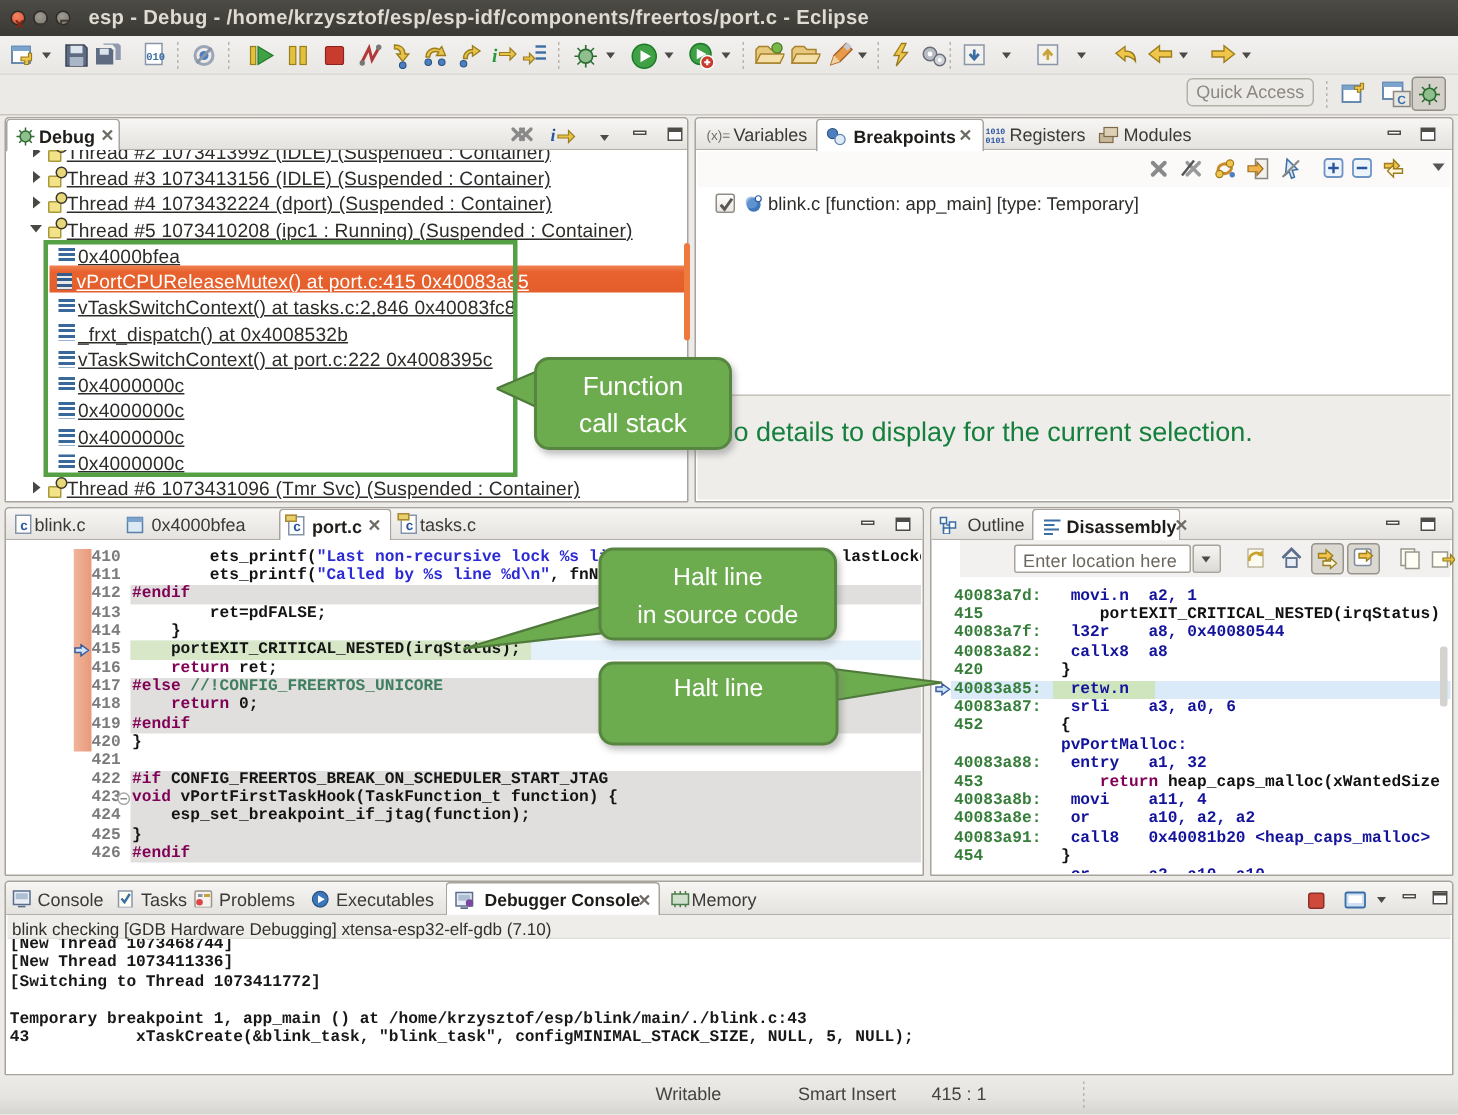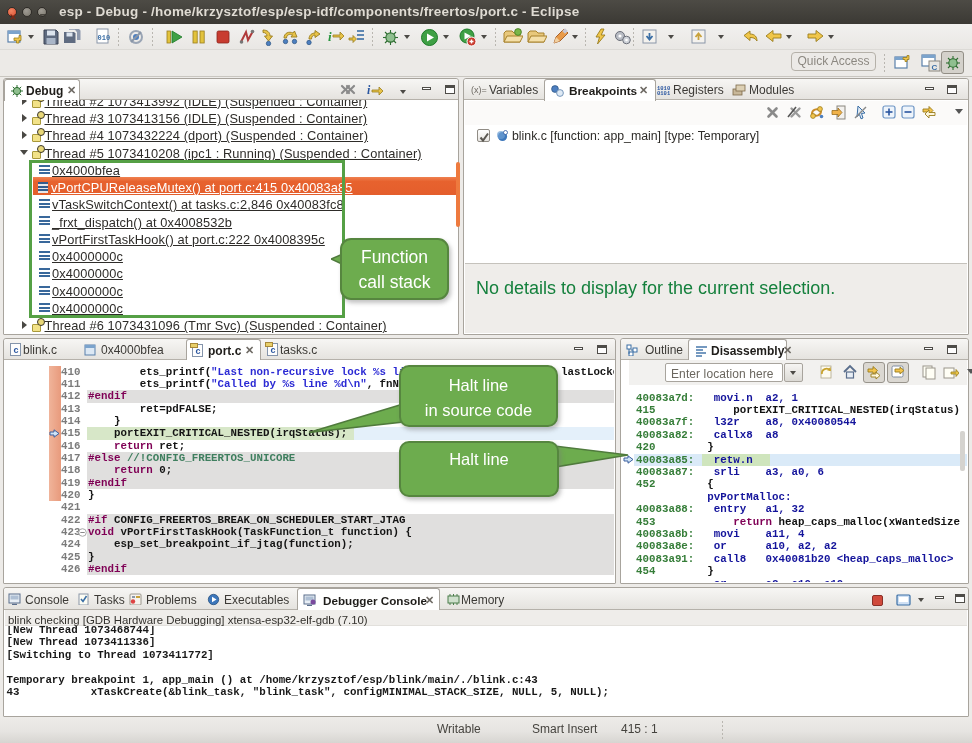--- a/index.html
+++ b/index.html
@@ -325,21 +325,21 @@
     <div class="trow" style="top:94.6px;">
         <span class="stk-i" style="left:33px;"></span>
         <span class="txt" style="left:46px;">vTaskSwitchContext() at tasks.c:2,846 0x40083fc8</span>
       </div>
     <div class="trow" style="top:111.9px;">
         <span class="stk-i" style="left:33px;"></span>
         <span class="txt" style="left:46px;">_frxt_dispatch() at 0x4008532b</span>
       </div>
     <div class="trow" style="top:129.2px;">
         <span class="stk-i" style="left:33px;"></span>
-        <span class="txt" style="left:46px;">vPortFirstTaskHook() at port.c:222 0x4008395c</span>
+        <span class="txt" style="left:46px;">vTaskSwitchContext() at port.c:222 0x4008395c</span>
       </div>
     <div class="trow" style="top:146.4px;">
         <span class="stk-i" style="left:33px;"></span>
         <span class="txt" style="left:46px;">0x4000000c</span>
       </div>
     <div class="trow" style="top:163.7px;">
         <span class="stk-i" style="left:33px;"></span>
         <span class="txt" style="left:46px;">0x4000000c</span>
       </div>
     <div class="trow" style="top:181px;">
@@ -526,21 +526,21 @@
             <line x1="1" y1="8" x2="11" y2="8"></line>
             <line x1="1" y1="11" x2="7" y2="11"></line>
           </g>
         </svg>
       <span class="tlab" style="left:22px;">Disassembly</span>
       <span class="xclose" style="position:absolute; left:94px; top:4px;">✕</span>
     </div>
     <div class="mindash" style="left:303px;"></div>
     <div class="maxbox" style="left:326px;"></div>
   </div>
-  <div id="distoolbar" style="position:absolute; left:8px; top:21px; right:1px; height:25px; background:#f2f1ef;">
+  <div id="distoolbar" style="position:absolute; left:19px; top:21px; right:1px; height:25px; background:#f2f1ef;">
     <div style="position:absolute; left:36px; top:3px; width:118px; height:19px; background:#fff; border:1px solid #a8a49d; border-radius:2px; font-size:12px; color:#6b675f; padding:2.5px 0 0 5px; letter-spacing:0.1px; overflow:hidden; white-space:nowrap;">Enter location here</div>
     <div style="position:absolute; left:155px; top:3px; width:19px; height:19px; background:linear-gradient(#f6f5f3,#dcdad5); border:1px solid #a8a49d; border-radius:2px;">
         <div class="darr" style="left:5px; top:7px;"></div>
       </div>
     <svg style="position:absolute;left:189px;top:4px;" width="16" height="16" viewBox="0 0 16 16">
         <rect x="3" y="2" width="10" height="12" fill="#fdfbf0" stroke="#b0a88a" stroke-width="0.8"></rect>
         <path d="M4 10 a4.5 4.5 0 0 1 8-3.5" fill="none" stroke="#c8a22c" stroke-width="1.8"></path>
         <path d="M12.5 3 L13 7 L9 6.2 Z" fill="#c8a22c"></path>
       </svg>
     <svg style="position:absolute;left:213px;top:4px;" width="16" height="16" viewBox="0 0 16 16">
@@ -671,21 +671,21 @@
   <svg style="position:absolute; left:331px; top:247px;" width="27" height="25" viewBox="0 0 27 25">
       <polygon points="0,12 26,1 26,24" fill="#6dac4e" stroke="#4f7a3c" stroke-width="1.5"></polygon>
     </svg>
   <svg style="position:absolute; left:307px; top:403px;" width="97" height="33" viewBox="0 0 97 33">
       <polygon points="2,29.5 96,1 96,19" fill="#6dac4e" stroke="#4f7a3c" stroke-width="1.5"></polygon>
     </svg>
   <svg style="position:absolute; left:554px; top:444px;" width="75" height="28" viewBox="0 0 75 28">
       <polygon points="74,11 1,2 1,23" fill="#6dac4e" stroke="#4f7a3c" stroke-width="1.5"></polygon>
     </svg>
 
-  <div class="callout" style="left:340px; top:238px; width:109px; height:62px;border-radius:11px;">
+  <div class="callout" style="left:356px; top:238px; width:132px; height:62px;">
     <div style="margin-top:5px; font-size:17.5px;">Function</div>
       <div style="font-size:17.5px;">call stack</div>
   </div>
   <div class="callout" style="left:399px; top:365px; width:159px; height:62px;">
     <div style="margin-top:6px;">Halt line</div>
       <div>in source code</div>
   </div>
   <div class="callout" style="left:399px; top:441px; width:160px; height:56px;">
     <div style="margin-top:4px;">Halt line</div>
   </div>

